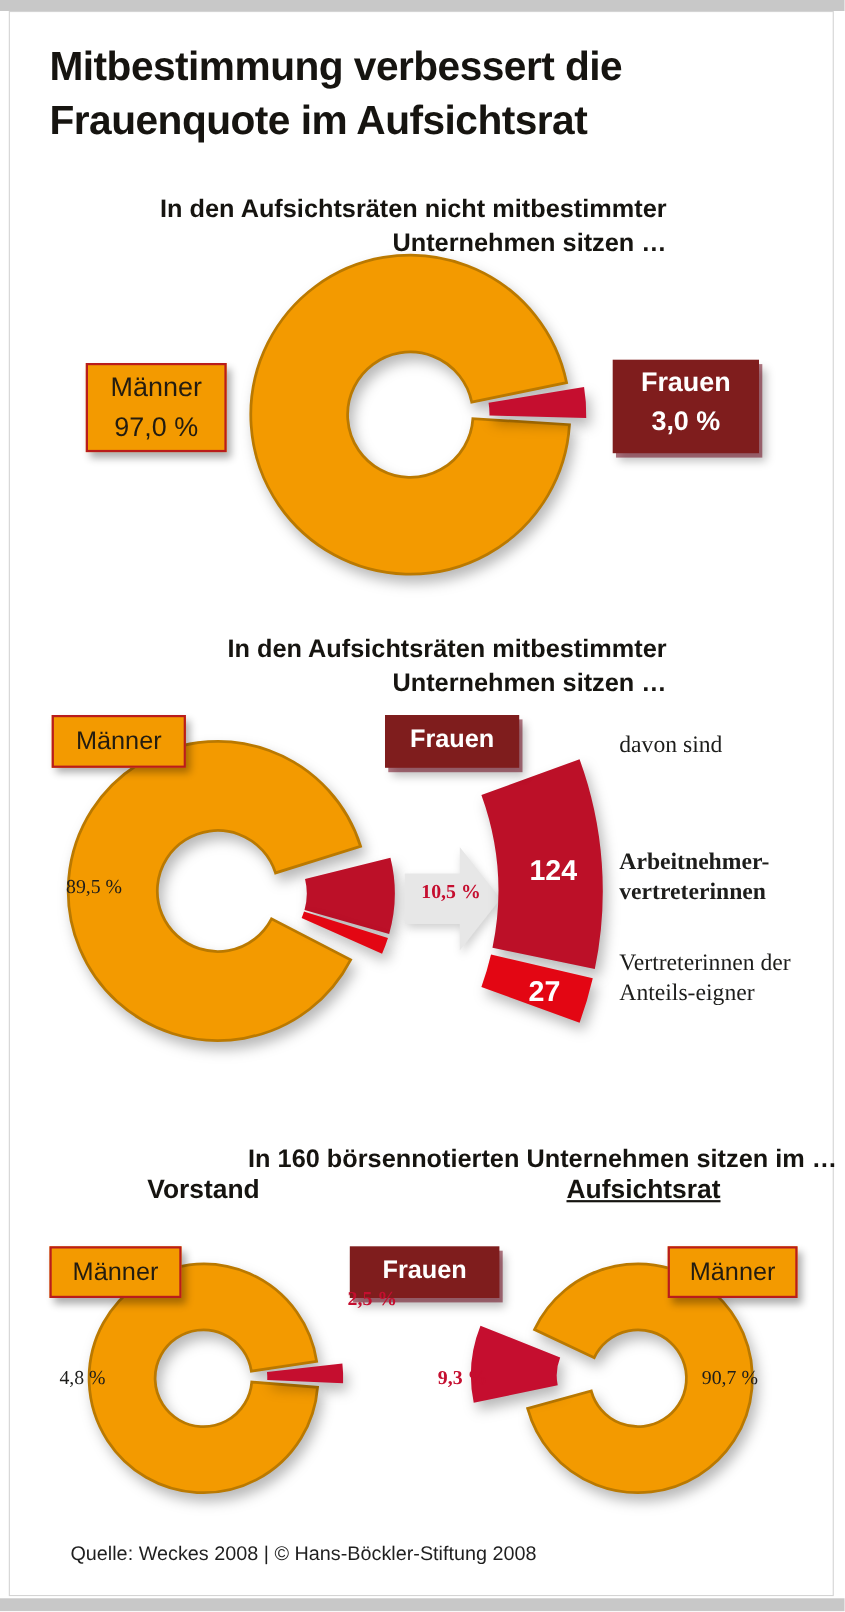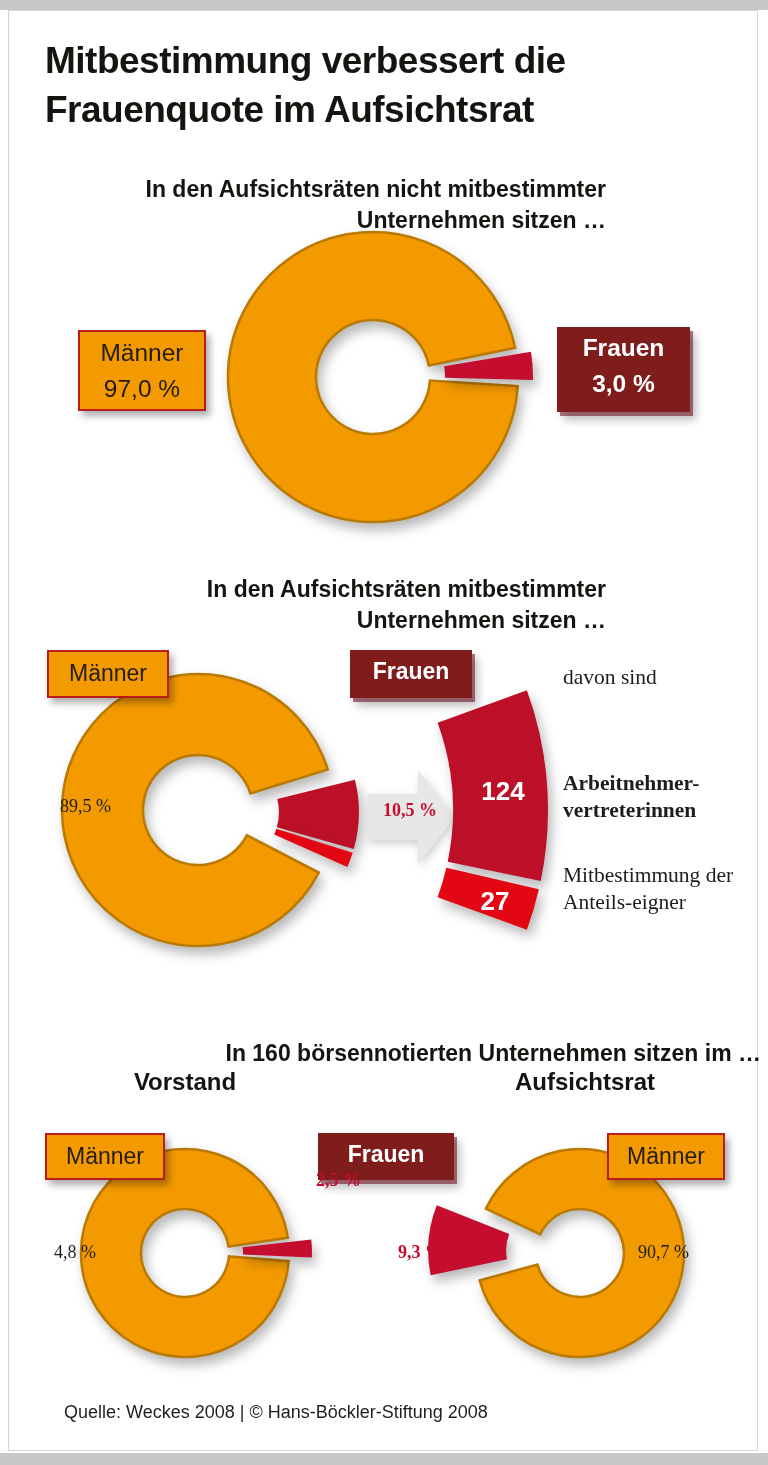--- a/index.html
+++ b/index.html
@@ -70,25 +70,25 @@
   </div>
   <div class="box red one" style="left:350px;top:650px;width:122px;height:48px;">
     <span>Frauen</span>
   </div>
   <div class="note" style="left:563px;top:664px;">davon sind</div>
   <div class="pct" style="left:60px;top:796px;">89,5 %</div>
   <div class="pct red" style="left:355px;top:800px;width:110px;text-align:center;">10,5 %</div>
   <div class="arcnum" style="left:458px;top:776px;width:90px;">124</div>
   <div class="arcnum" style="left:450px;top:886px;width:90px;">27</div>
   <div class="note bold" style="left:563px;top:770px;width:215px;">Arbeitnehmer-vertreterinnen</div>
-  <div class="note" style="left:563px;top:862px;width:175px;">Mitbestimmung der Anteils-eigner</div>
+  <div class="note" style="left:563px;top:862px;width:175px;">Vertreterinnen der Anteils-eigner</div>
 
   <h2 class="heading" style="top:1022px;width:700px;">In 160 börsennotierten Unternehmen sitzen im …</h2>
   <div class="subtitle" style="left:45px;top:1068px;width:280px;">Vorstand</div>
-  <div class="subtitle" style="left:445px;top:1068px;width:280px;">Aufsichtsrat</div>
+  <div class="subtitle" style="left:445px;top:1068px;width:280px;text-decoration:underline;">Aufsichtsrat</div>
   <svg id="svg3" class="chart-svg" style="top:1128px;" width="768" height="280" viewBox="0 0 768 280">
       <path d="M288.68 133.16 A104 104 0 1 1 287.86 109.63 L228.52 118.50 A44 44 0 1 0 228.86 128.45 Z" fill="#f39a00" stroke="#ba7900" stroke-width="2.5" class="sh"></path>
       <path d="M311.25 111.56 A115 115 0 0 1 311.88 129.60 L242.95 126.59 A46 46 0 0 0 242.70 119.37 Z" fill="#c50e2f" class="sh"></path>
       <path d="M485.93 80.65 A104 104 0 1 1 479.66 152.34 L537.55 136.57 A44 44 0 1 0 540.20 106.24 Z" fill="#f39a00" stroke="#ba7900" stroke-width="2.5" class="sh"></path>
       <path d="M430.67 147.21 A122 122 0 0 1 436.79 77.20 L509.24 106.09 A44 44 0 0 0 507.03 131.34 Z" fill="#c50e2f" class="sh"></path>
     </svg>
   <div class="box orange one" style="left:45px;top:1133px;width:120px;height:47px;">
     <span>Männer</span>
   </div>
   <div class="box red one" style="left:318px;top:1133px;width:136px;height:47px;">

